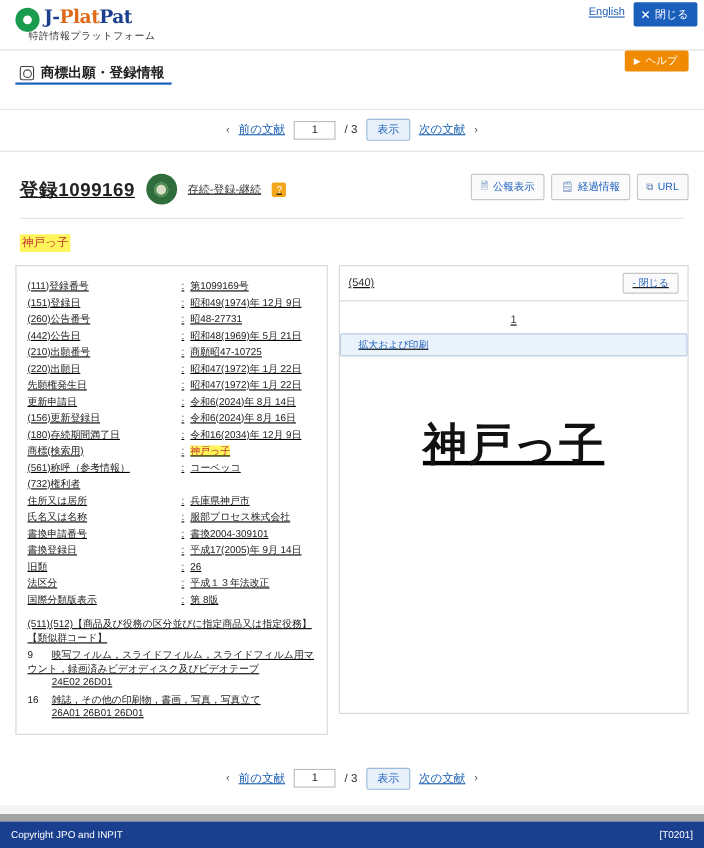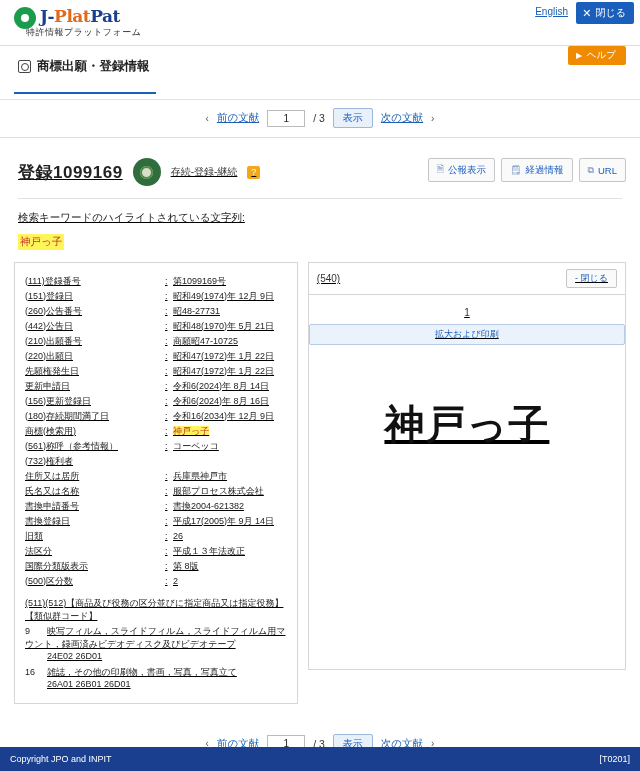--- a/index.html
+++ b/index.html
@@ -70,21 +70,21 @@
     background: #ffffff;
     padding: 10px 14px 0 14px;
     border-bottom: 1px solid #e3e3e3;
     position: relative;
     height: 54px;
   }
   .page-title {
     display: inline-flex; align-items: center; gap: 6px;
     font-size: 12.5px; color: #222; font-weight: bold;
     border-bottom: 2px solid #1b5fbd;
-    padding: 2px 6px 17px 4px;
+    padding: 2px 6px 0 4px;
   }
   .title-icon {
     width: 13px; height: 13px; border: 1.4px solid #444; border-radius: 2px;
     position: relative; display: inline-block;
   }
   .title-icon::after {
     content: ""; position: absolute; left: 2px; top: 2px;
     width: 6px; height: 6px; border: 1.3px solid #444; border-radius: 50%;
   }
   .help-btn {
@@ -191,21 +191,21 @@
   }
   .rp-code { font-size: 10px; color: #333; }
   .rp-close {
     border: 1px solid #c6c6c6; background: #fafafa; color: #1b5fbd;
     font-size: 9px; padding: 2px 8px; border-radius: 2px;
   }
   .rp-num { text-align: center; font-size: 10px; color: #333; padding: 12px 0 6px 0; }
   .rp-zoom {
     display: block; margin: 0 auto;
     border: 1px solid #b9cbe4; background: #eaf2fb; color: #1b5fbd;
-    font-size: 9px; padding: 3px 16px; border-radius: 2px; text-align: center;
+    font-size: 9px; padding: 3px 16px; border-radius: 2px;
   }
   .rp-art {
     text-align: center; padding: 52px 0 0 0;
     font-family: "DejaVu Serif", serif;
     font-size: 40px; font-weight: bold; color: #111;
     letter-spacing: 1px;
   }
 
   
   .pager-bottom {
@@ -283,21 +283,20 @@
           </div>
           <div class="act-btn">
             <span class="act-ic">⧉</span>
             <span>URL</span>
           </div>
         </div>
       </div>
 
       <div class="divider"></div>
 
-      <div class="kw-label">検索キーワードのハイライトされている文字列:</div>
       <div class="kw-hl">神戸っ子</div>
 
       
       <div class="cols">
 
         <div class="col-left">
           <table class="bib">
             <tbody>
               <tr>
                   <td class="k">(111)登録番号</td>
@@ -310,21 +309,21 @@
                   <td>昭和49(1974)年 12月 9日</td>
                 </tr>
               <tr>
                   <td class="k">(260)公告番号</td>
                   <td class="c">:</td>
                   <td>昭48-27731</td>
                 </tr>
               <tr>
                   <td class="k">(442)公告日</td>
                   <td class="c">:</td>
-                  <td>昭和48(1970)年 5月 21日</td>
+                  <td>昭和48(1969)年 5月 21日</td>
                 </tr>
               <tr>
                   <td class="k">(210)出願番号</td>
                   <td class="c">:</td>
                   <td>商願昭47-10725</td>
                 </tr>
               <tr>
                   <td class="k">(220)出願日</td>
                   <td class="c">:</td>
                   <td>昭和47(1972)年 1月 22日</td>
@@ -373,21 +372,21 @@
                 </tr>
               <tr>
                   <td class="k">氏名又は名称</td>
                   <td class="c">:</td>
                   <td>服部プロセス株式会社</td>
                 </tr>
 
               <tr class="grp-gap">
                   <td class="k">書換申請番号</td>
                   <td class="c">:</td>
-                  <td>書換2004-621382</td>
+                  <td>書換2004-309101</td>
                 </tr>
               <tr>
                   <td class="k">書換登録日</td>
                   <td class="c">:</td>
                   <td>平成17(2005)年 9月 14日</td>
                 </tr>
               <tr>
                   <td class="k">旧類</td>
                   <td class="c">:</td>
                   <td>26</td>
@@ -395,25 +394,20 @@
 
               <tr class="grp-gap">
                   <td class="k">法区分</td>
                   <td class="c">:</td>
                   <td>平成１３年法改正</td>
                 </tr>
               <tr>
                   <td class="k">国際分類版表示</td>
                   <td class="c">:</td>
                   <td>第 8版</td>
-                </tr>
-              <tr>
-                  <td class="k">(500)区分数</td>
-                  <td class="c">:</td>
-                  <td>2</td>
                 </tr>
             </tbody>
           </table>
 
           <div class="subline" style="margin-top:9px;">(511)(512)【商品及び役務の区分並びに指定商品又は指定役務】【類似群コード】</div>
 
           <div class="subline" style="margin-top:3px;">
             <span class="idx">9</span><span>映写フィルム，スライドフィルム，スライドフィルム用マウント，録画済みビデオディスク及びビデオテープ</span>
           </div>
           <div class="subline" style="margin-left:22px;">24E02 26D01</div>

